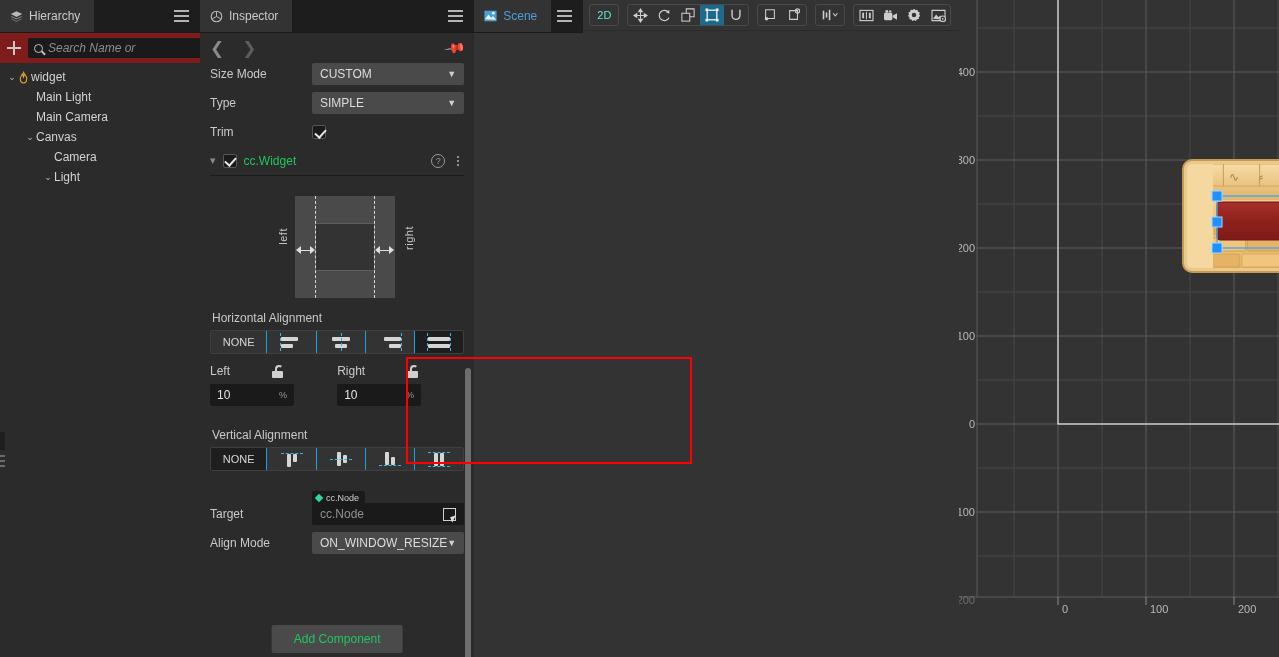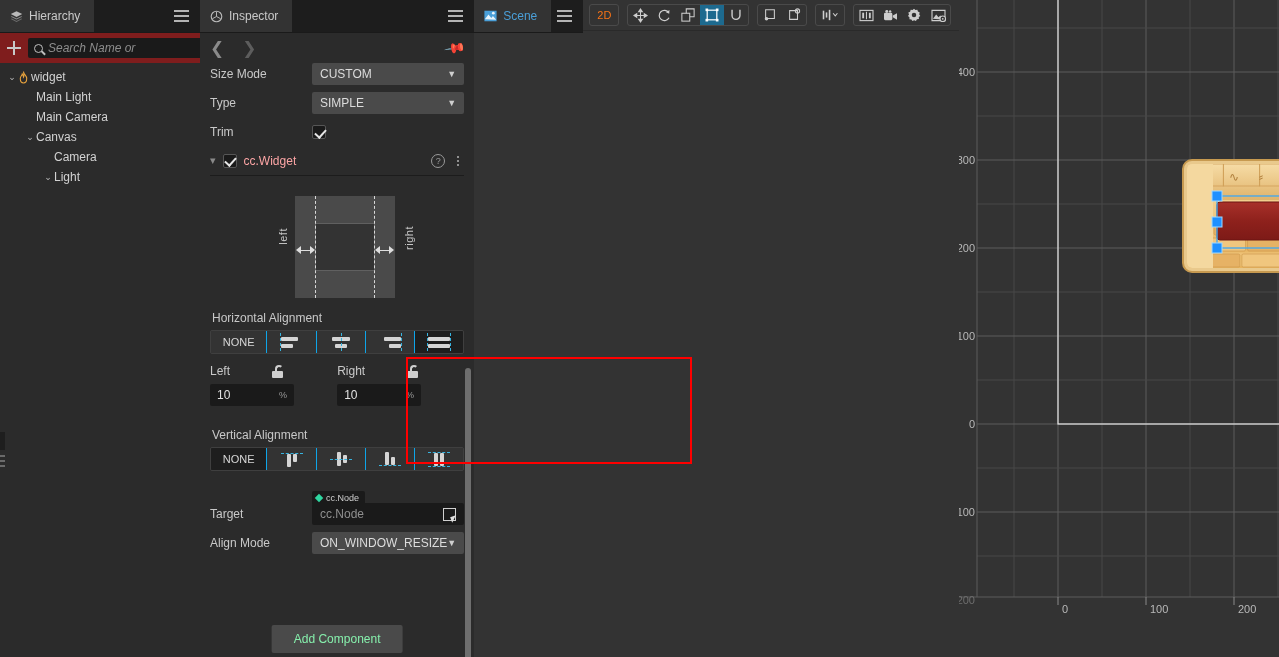--- a/index.html
+++ b/index.html
@@ -107,21 +107,21 @@
   }
   .checkbox.on::after {
     content:''; position:absolute; left:3.5px; top:0.5px; width:5px; height:9px;
     border:solid #e6e6e6; border-width: 0 2px 2px 0; transform: rotate(42deg);
   }
 
   .comp-header {
     display:flex; align-items:center; gap:7px; height: 26px; margin: 6px 10px 0 10px;
     border-bottom: 1px solid #1c1c1c; padding-bottom: 4px;
   }
-  .comp-header .cname { font-size: 12px; color:#fca5a5; }
+  .comp-header .cname { font-size: 12px; color:#22c55e; }
   .circle-q {
     width: 14px; height: 14px; border: 1px solid #9a9a9a; border-radius: 50%;
     font-size: 9px; line-height: 12px; text-align:center; color:#9a9a9a; margin-left:auto;
   }
   .kebab { width: 12px; display:flex; flex-direction:column; align-items:center; gap:2px;}
   .kebab i { width:2px; height:2px; border-radius:50%; background:#b4b4b4; display:block;}
 
   
   .diagram-wrap { height: 125px; position: relative; margin-top: 10px; }
   .diagram { position:absolute; left: 95px; top: 10px; width: 100px; height: 102px; background:#4a4a4a; }
@@ -202,38 +202,38 @@
     width:6px; height:6px; background:#2fd6a0; transform: rotate(45deg); flex:none;
   }
   .pickicon { margin-left:auto; width:13px; height:13px; border:1.5px solid #cfcfcf; position:relative; }
   .pickicon::after{
     content:''; position:absolute; right:-2px; bottom:-2px; width:0;height:0;
     border-left: 6px solid #e0e0e0; border-bottom: 6px solid transparent; transform: rotate(-20deg);
   }
 
   .addcomp {
     position:absolute; left: 50%; transform: translateX(-50%); bottom: 4px;
-    background:#4a4a4a; color:#86efac; font-size:12px; padding: 7px 22px; border-radius:2px;
+    background:#4a4a4a; color:#22c55e; font-size:12px; padding: 7px 22px; border-radius:2px;
     border: 0; font-family: "Liberation Sans", sans-serif;
   }
   .insp-scroll {
     position:absolute; right: 3px; top: 305px; width: 6px; height: 325px;
     background:#6e6e6e; border-radius:3px;
   }
 
   
   .scene { flex:1; background:#333333; display:flex; flex-direction:row; position:relative; height:657px;}
   .scene-toolbar {
     height: 31px; background:#333333; display:flex; align-items:center; padding-left: 6px; gap: 0;
     position: relative; border-bottom: 1px solid #2a2a2a;
   }
   .tgroup { display:flex; align-items:center; border:1px solid #4a4a4a; border-radius:3px; margin-right:8px; height:22px;}
   .tbtn {
     width: 24px; height: 20px; display:flex; align-items:center; justify-content:center;
-    color:#f97316; font-size: 12px; position:relative;
+    color:#5eead4; font-size: 12px; position:relative;
   }
   .tbtn.on { background: #1d6a8f; }
   .tbtn.wide { width: 28px; }
   .right-tools { margin-left:auto; margin-right: 8px; display:flex; align-items:center; border:1px solid #4a4a4a; border-radius:3px; height:22px;}
   .vdiv { width:1px; height: 657px; background:#2a2a2a; }
 
   .viewport { flex:1; position:relative; overflow:hidden; background:#333333; }
 
   svg { display:block; }
 </style>

